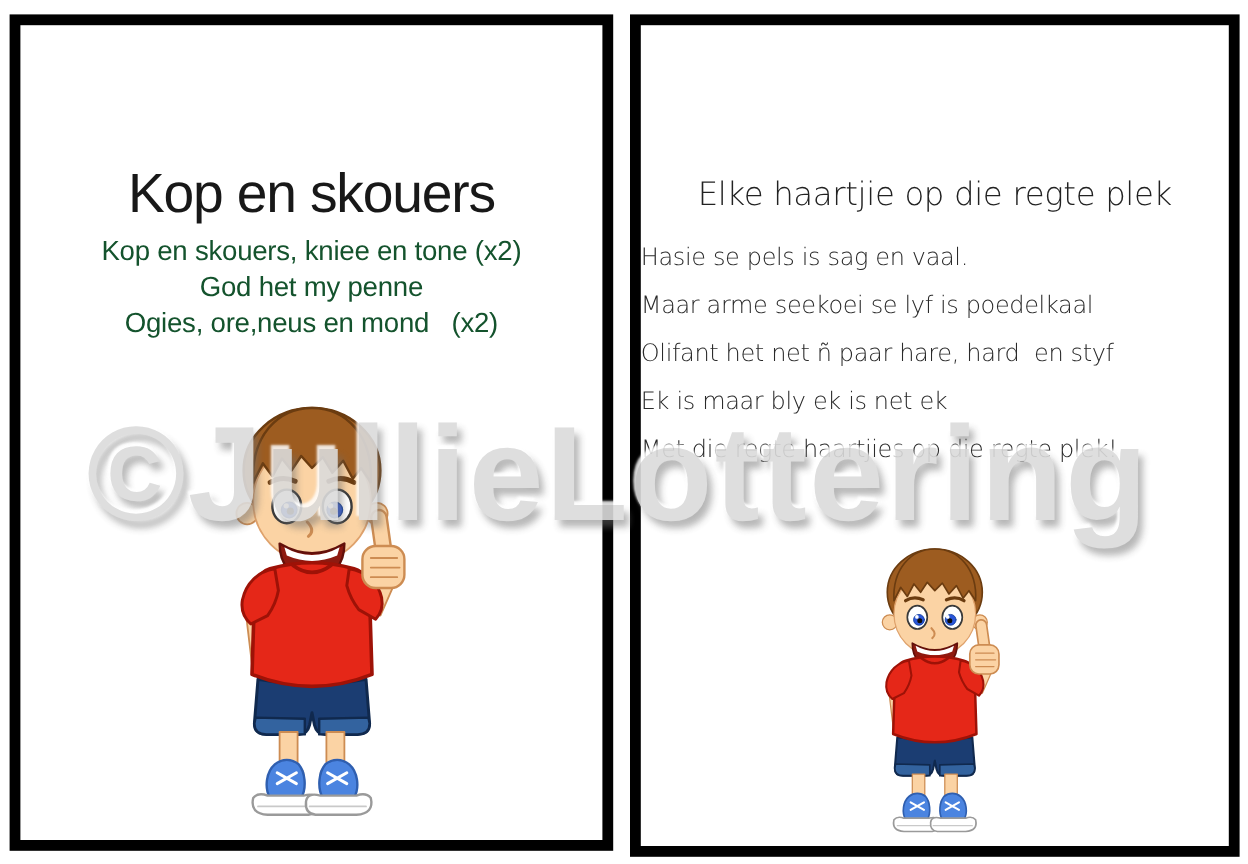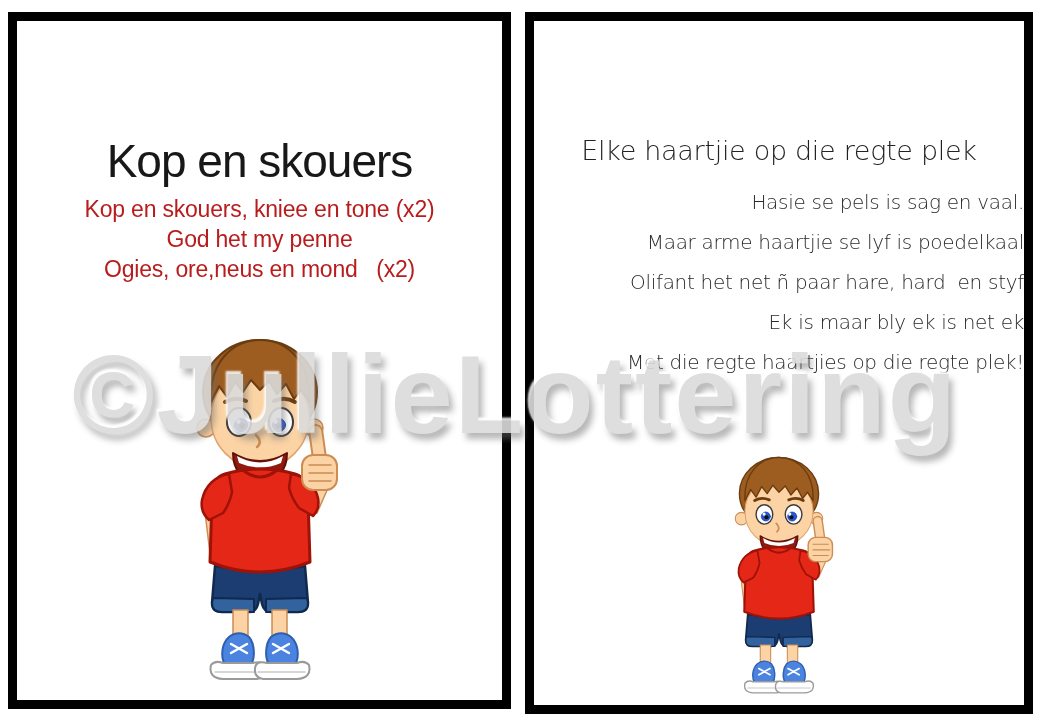--- a/index.html
+++ b/index.html
@@ -15,29 +15,29 @@
   .card-2 { left:525px; top:12px; width:508px; height:702px; }
 
   .title-1 {
     margin:0; padding-top:114px; text-align:center;
     font-family:"Liberation Sans", sans-serif; font-weight:400;
     font-size:46px; line-height:1.15; letter-spacing:-1px; color:#181818;
   }
   .lyrics-1 { margin-top:6px; text-align:center; }
   .lyric-1 {
     font-family:"Liberation Sans", sans-serif; font-size:23px; line-height:30px;
-    color:#b91c1c; white-space:pre; letter-spacing:-0.2px;
+    color:#14532d; white-space:pre; letter-spacing:-0.2px;
   }
 
   .title-2 {
-    margin:0; padding-top:112px; text-align:center;
+    margin:12px; padding-top:112px; text-align:center;
     font-family:"DejaVu Sans", sans-serif; font-weight:300;
     font-size:27px; line-height:1.3; letter-spacing:-0.3px; color:#222;
   }
-  .lyrics-2 { margin-top:14px; text-align:right; }
+  .lyrics-2 { margin-top:14px; text-align:left; }
   .lyric-2 {
     font-family:"DejaVu Sans", sans-serif; font-weight:300;
     font-size:20px; line-height:40px; color:#2a2a2a;
     white-space:pre; letter-spacing:-0.3px;
   }
 
   .boy { position:absolute; }
   .boy svg { display:block; width:100%; height:100%; }
   .boy-large { left:148px; top:301px; width:190px; height:360px; }
   .boy-small { left:179px; top:424px; width:132px; height:250px; }
@@ -126,21 +126,21 @@
       <svg viewBox="0 0 190 360">
           <use href="#boy-figure"></use>
         </svg>
     </div>
   </div>
 
   <div class="card card-2">
     <h1 class="title-2">Elke haartjie op die regte plek</h1>
     <div class="lyrics-2">
         <div class="lyric-2">Hasie se pels is sag en vaal.</div>
-        <div class="lyric-2">Maar arme haartjie se lyf is poedelkaal</div>
+        <div class="lyric-2">Maar arme seekoei se lyf is poedelkaal</div>
         <div class="lyric-2">Olifant het net ñ paar hare, hard  en styf</div>
         <div class="lyric-2">Ek is maar bly ek is net ek</div>
         <div class="lyric-2">Met die regte haartjies op die regte plek!</div>
       </div>
     <div class="boy boy-small">
       <svg viewBox="0 0 190 360">
           <use href="#boy-figure"></use>
         </svg>
     </div>
   </div>

